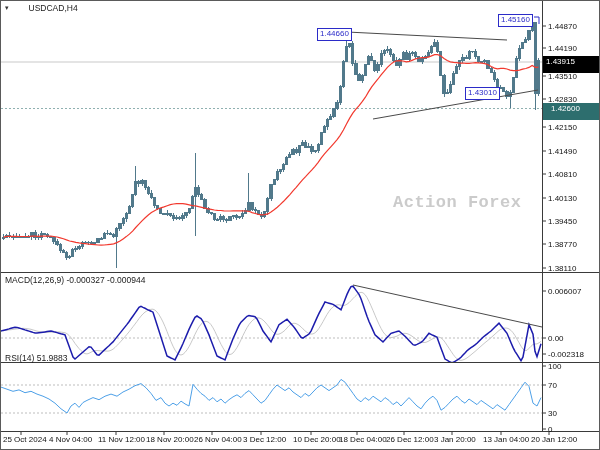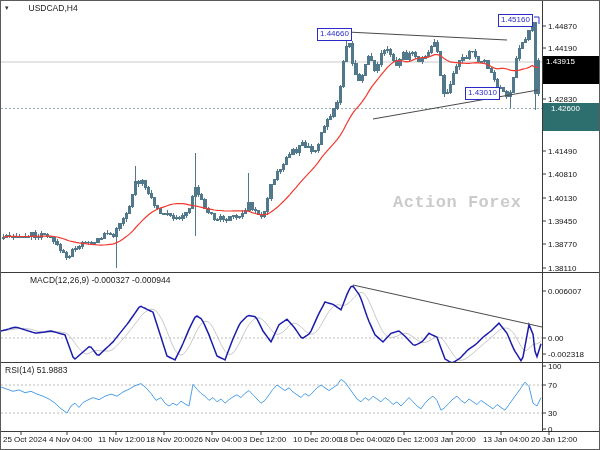--- a/index.html
+++ b/index.html
@@ -4,24 +4,24 @@
 <style>
   html,body{margin:0;padding:0;background:#e8e8e8;}
   .chart-window{
     position:relative;width:600px;height:450px;background:#fff;
     border:1px solid #5a5a5a;box-sizing:border-box;overflow:hidden;
     font-family:"Liberation Sans",sans-serif;
   }
   .hdr{position:absolute;top:2px;left:4px;z-index:7;font-size:8.5px;color:#1a1a1a;display:flex;align-items:center;gap:20px;white-space:nowrap;justify-content:flex-end;}
   .hdr .tri{font-size:7px;color:#333;cursor:pointer;}
   .ind-label{position:absolute;left:4px;z-index:7;font-size:8.5px;color:#1a1a1a;white-space:nowrap;}
-  .ind-label.macd{top:274px;margin-left:25px;}
-  .ind-label.rsi{top:364px;}
+  .ind-label.macd{top:274px;}
+  .ind-label.rsi{top:352px;}
   .watermark{position:absolute;left:392px;top:192px;z-index:1;font-size:17px;font-weight:bold;color:#cbcbcb;letter-spacing:.5px;font-family:Liberation Mono, monospace;}
-  .badge{position:absolute;left:542px;width:57px;height:28px;z-index:8;font-size:8px;color:#fff;line-height:12px;padding-left:3px;box-sizing:border-box;}
+  .badge{position:absolute;left:542px;width:57px;height:17px;z-index:8;font-size:8px;color:#fff;line-height:12px;padding-left:3px;box-sizing:border-box;}
   .badge.current{top:55px;background:#000;}
   .badge.level{top:102px;background:#2d6e6e;padding-left:8px;}
   .tag{position:absolute;z-index:8;border:1px solid #2b2bc8;color:#2b2bc8;background:#fff;font-size:8px;height:11px;line-height:10px;padding:0 2px;white-space:nowrap;}
   .tag.r1{left:316px;top:27px;}
   .tag.r2{left:497px;top:13px;}
   .tag.s1{left:464px;top:86px;}
   svg.plot{position:absolute;left:0;top:0;z-index:2;}
 </style>
 </head>
 <body>

